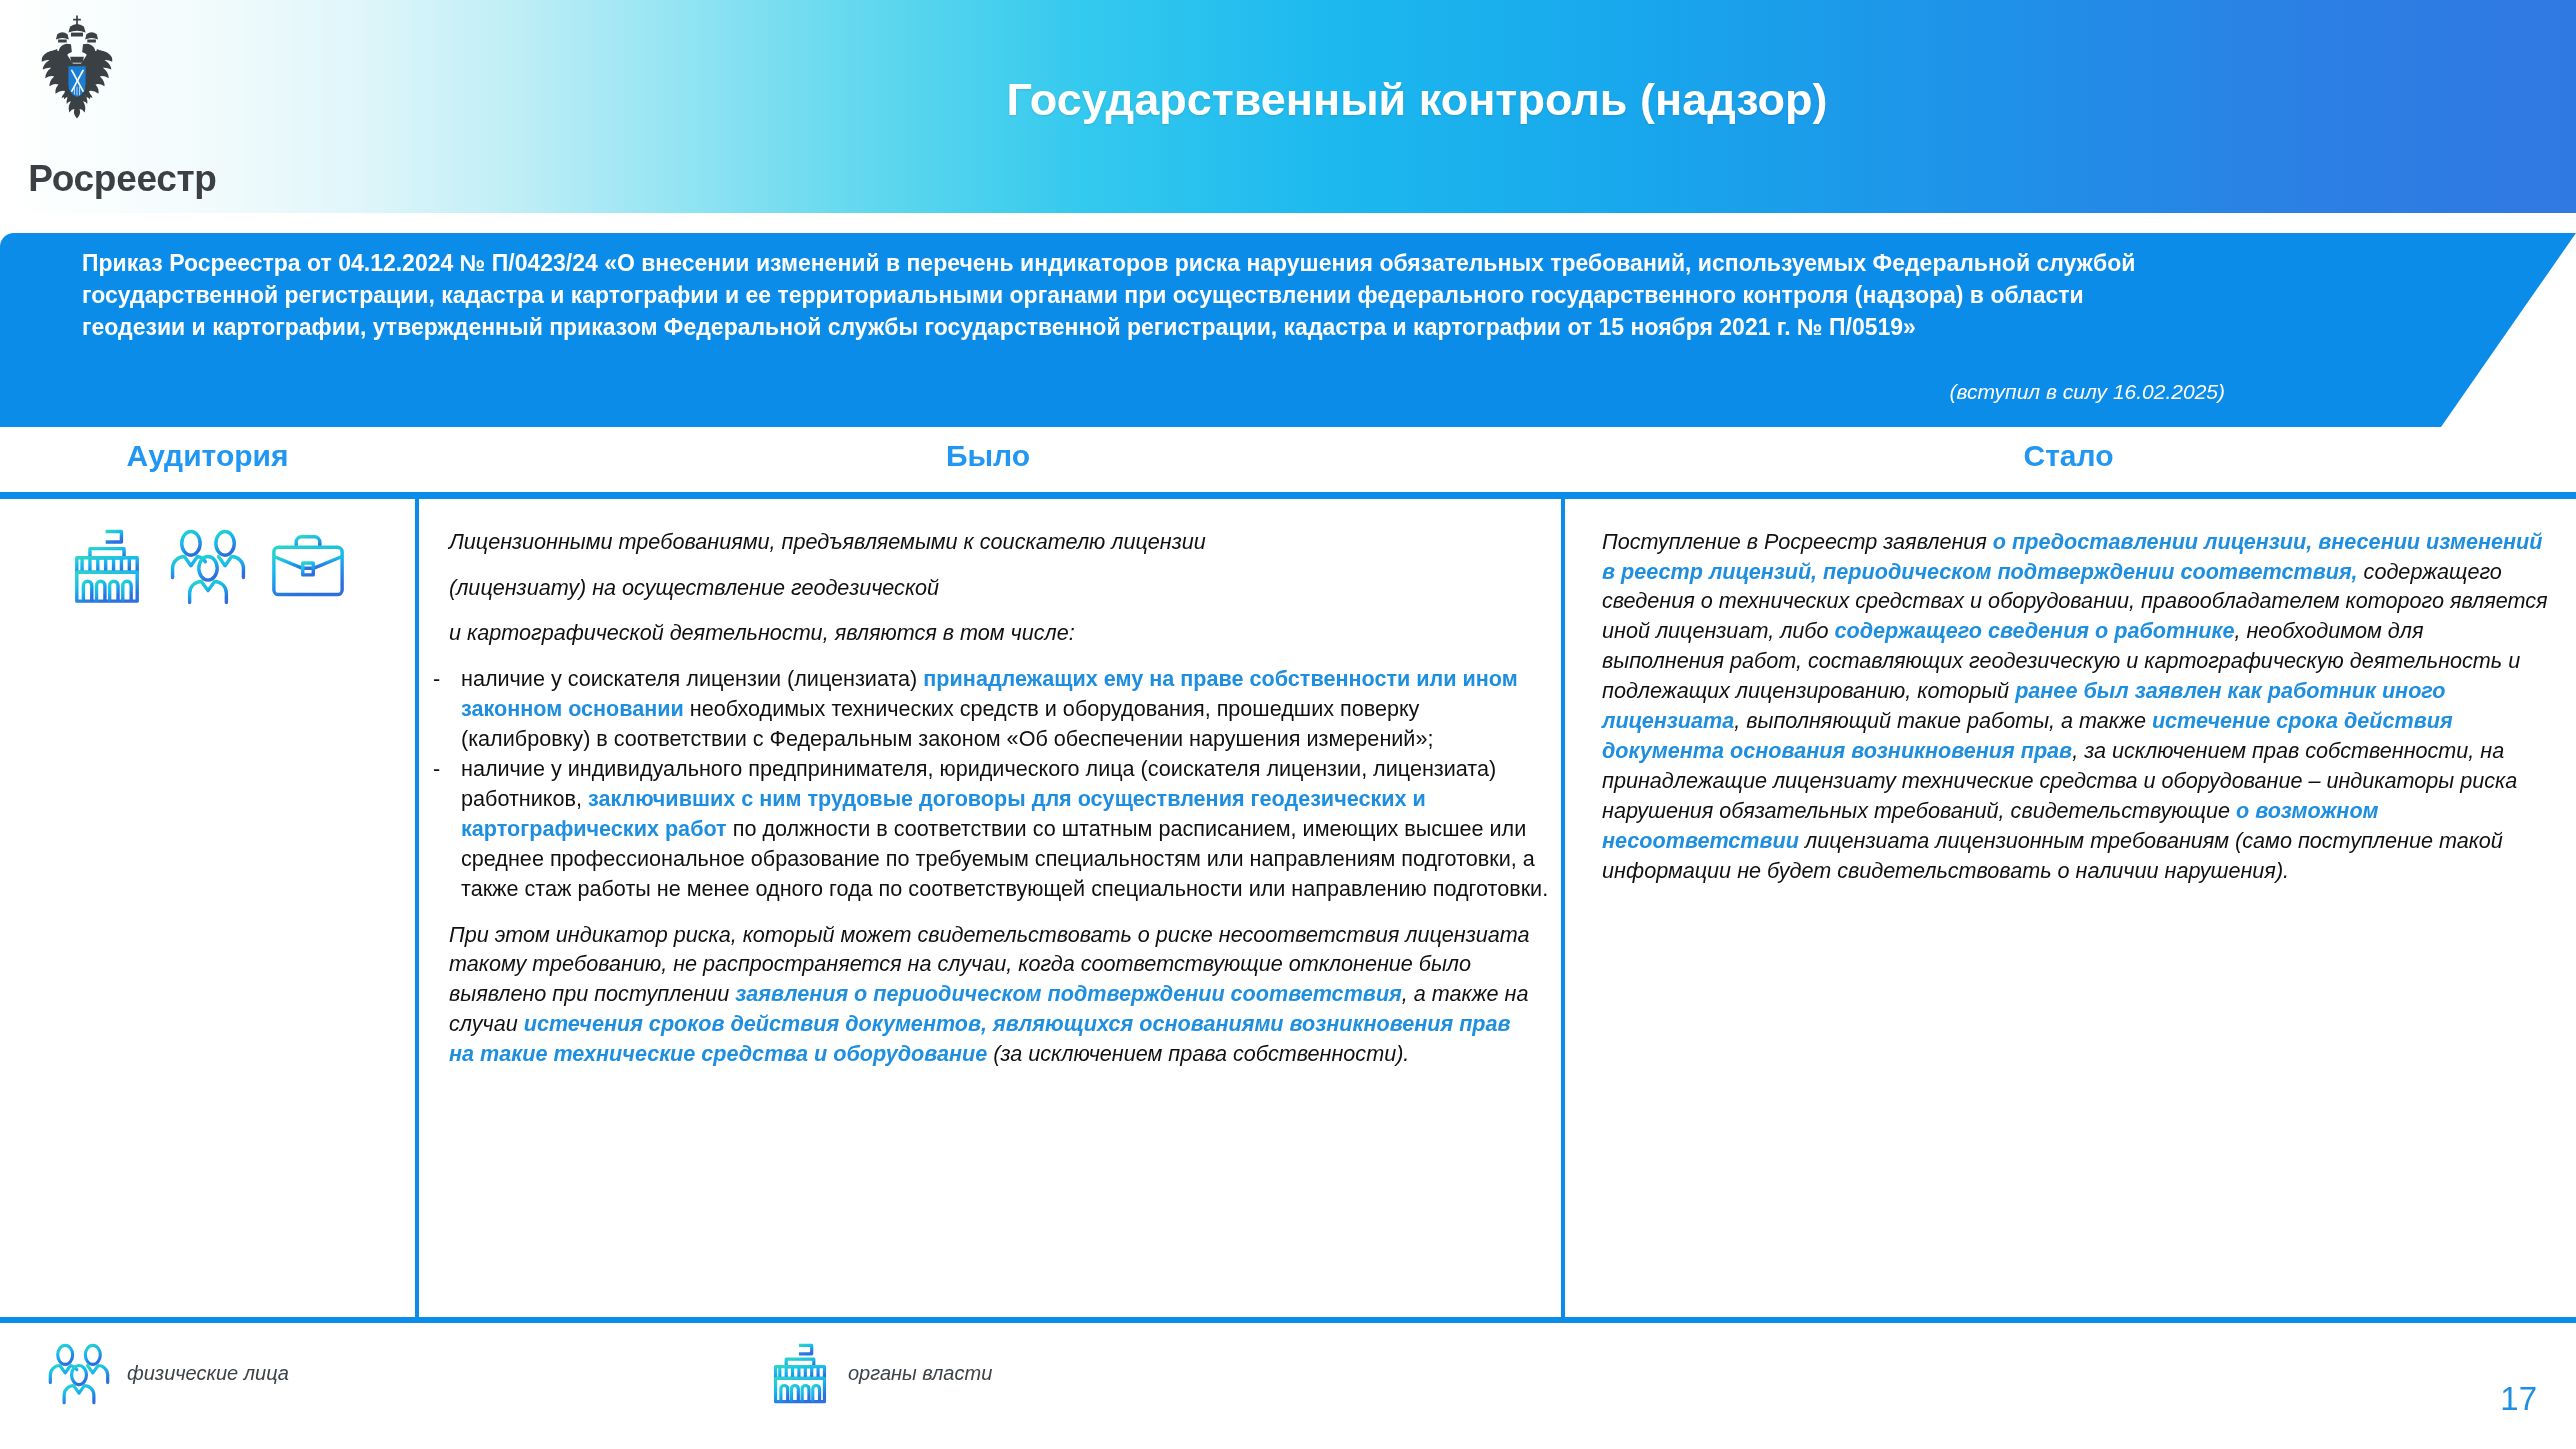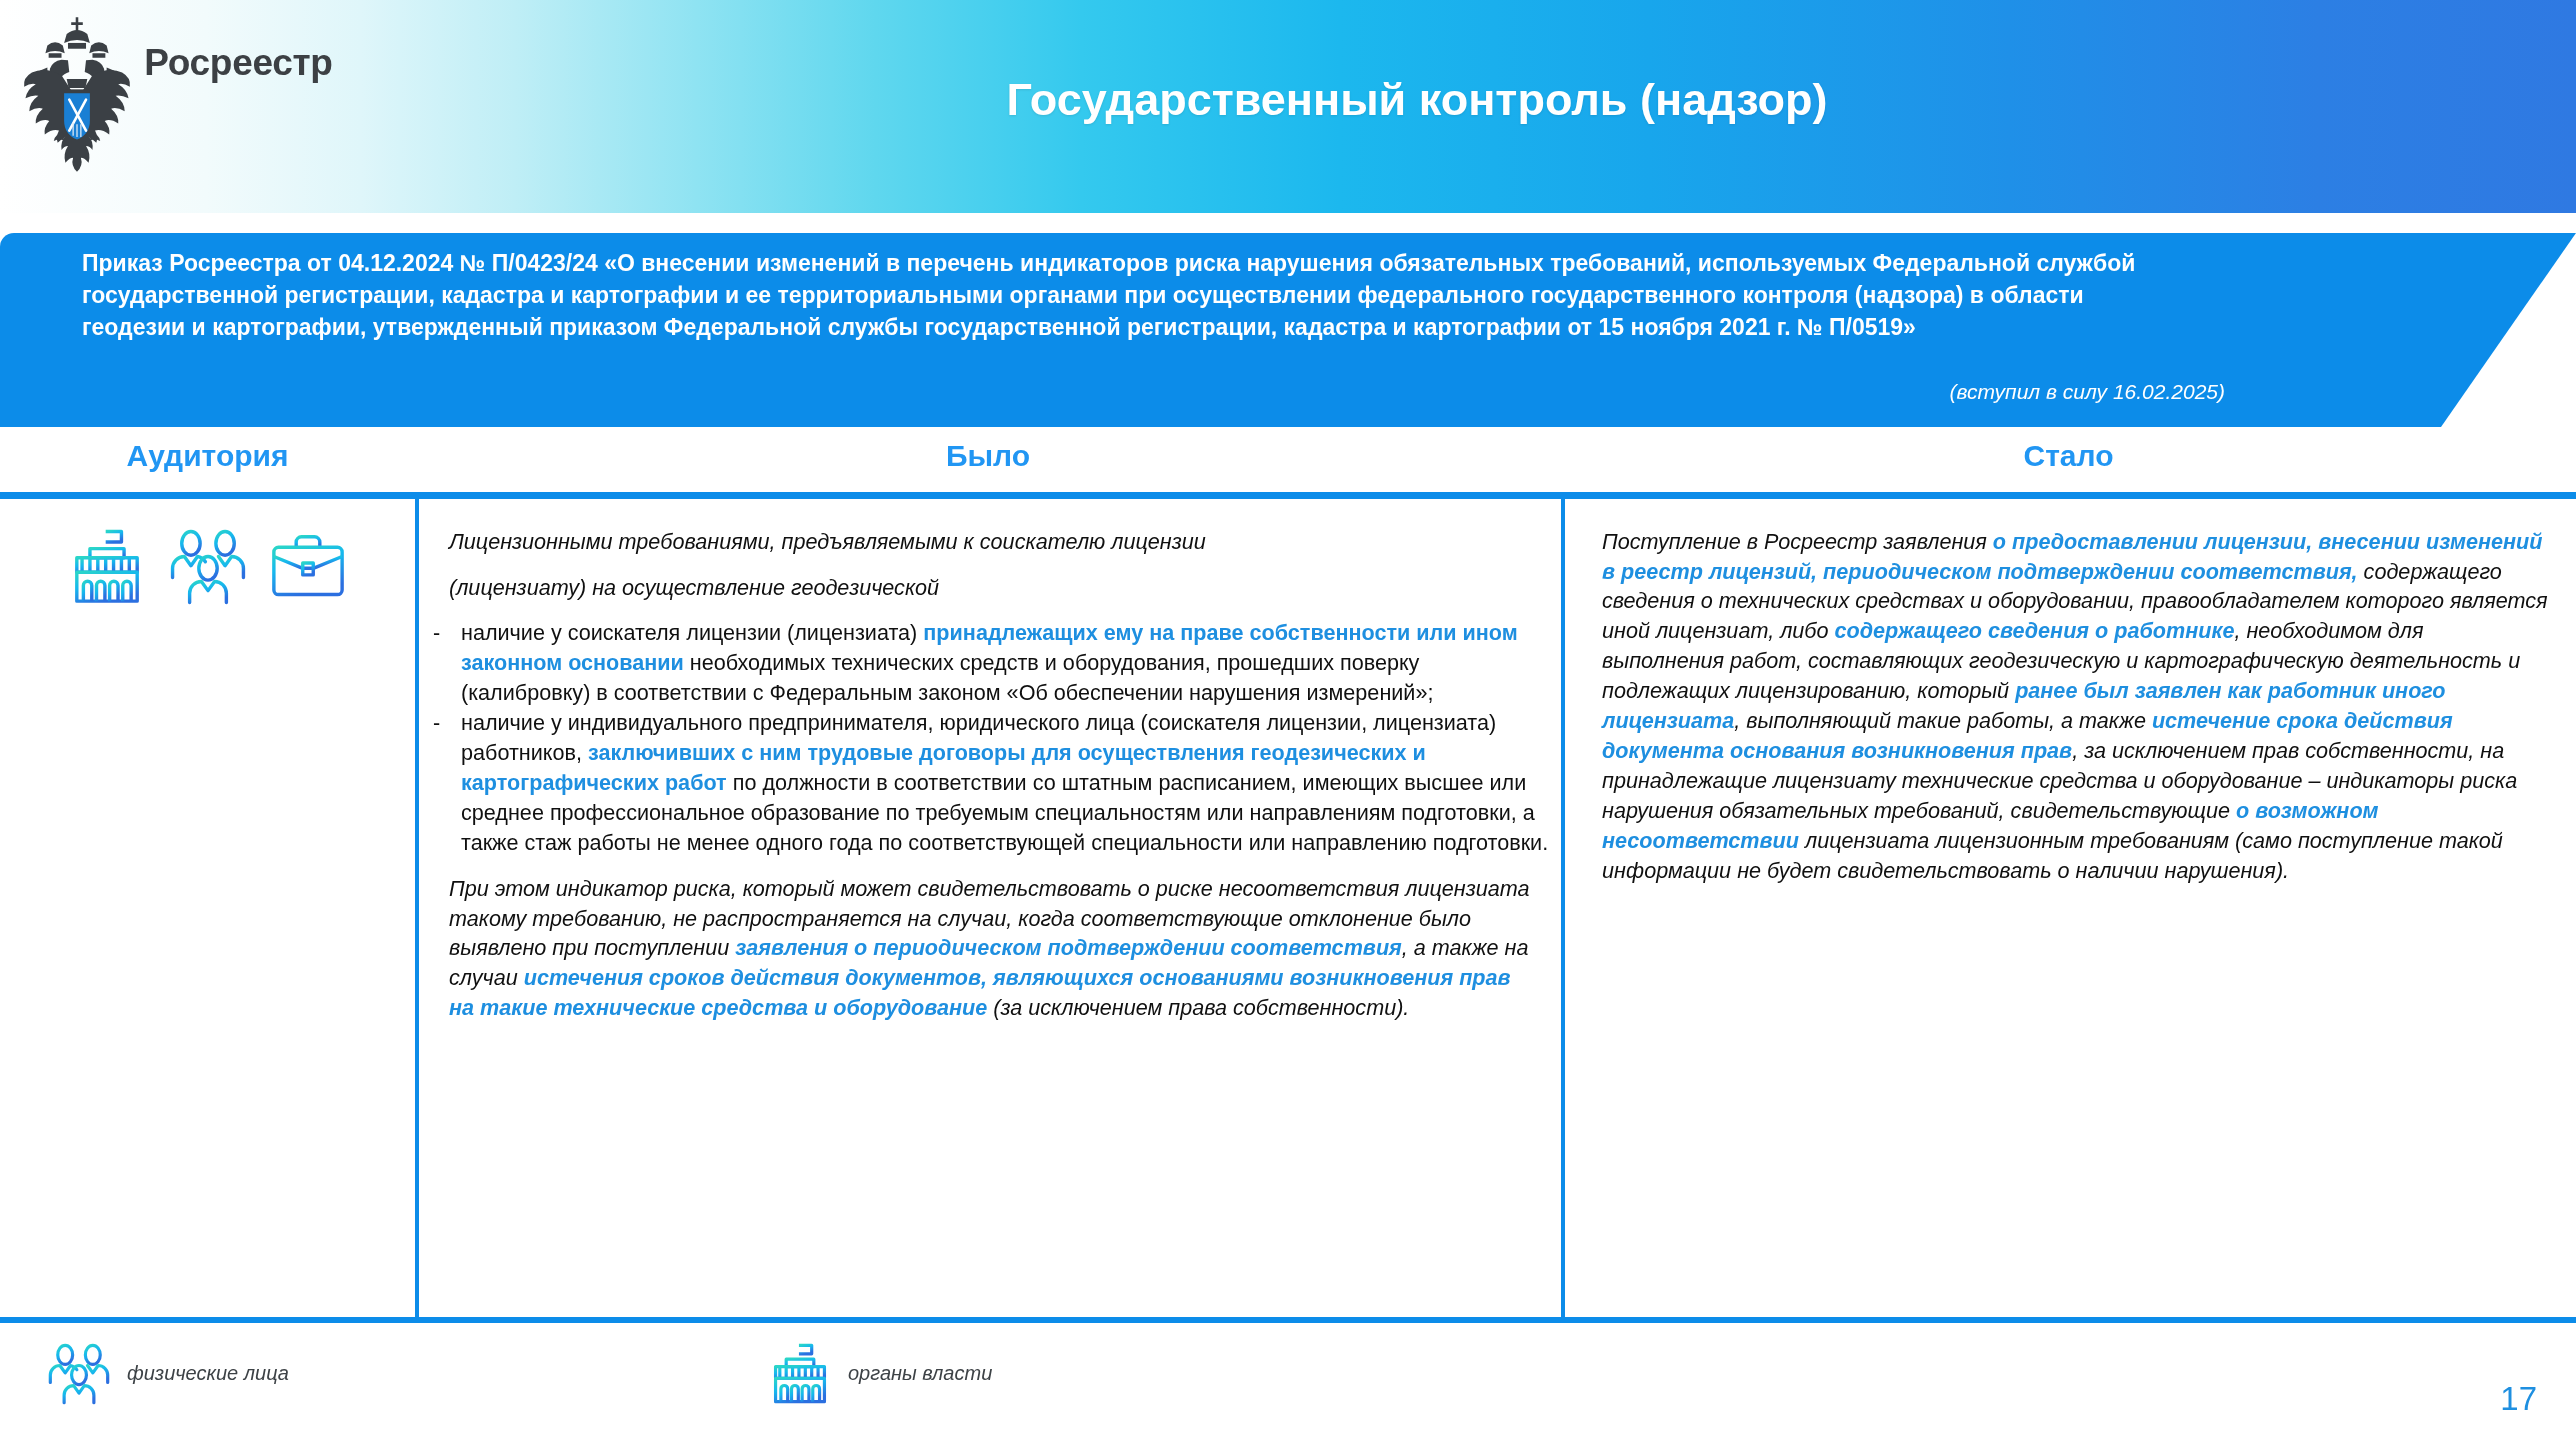--- a/index.html
+++ b/index.html
@@ -12,21 +12,21 @@
   }
 
   
   #header {
     position:absolute; left:0; top:0; width:2576px; height:213px;
     background:linear-gradient(90deg,
       #ffffff 0%, #f2fbfc 8%, #dff6fa 14%, #bfeef6 20%,
       #8fe3f2 27%, #5fd7ee 34%, #34c9ee 42%,
       #1cb8ee 52%, #18a6ec 64%, #1f90e8 78%, #2c7fe4 90%, #2f79e2 100%);
   }
-  #logo-wrap { position:absolute; left:19.3px; top:11.6px; display:flex; align-items:flex-start; }
+  #logo-wrap { position:absolute; left:19.3px; top:11.6px; display:flex; align-items:flex-start;flex-direction:column; }
   #emblem { width:116px; height:174px; flex:0 0 116px; }
   #logo-text { margin-left:9px; padding-top:32px; }
   #logo-title {
     font-size:37px; font-weight:700; color:#3c4044; letter-spacing:-0.3px; line-height:1;
   }
   #logo-sub {
     margin-top:7.7px; font-size:16px; color:#4a4f54; line-height:1.42; font-weight:400;
   }
   #slide-title {
     position:absolute; left:644px; top:74px; width:1546px;
@@ -234,20 +234,21 @@
           <rect x="6" y="17" width="52" height="36" rx="3.5"></rect>
           <path d="M6 24 l22 9 h8 l22-9"></path>
           <rect x="28" y="29" width="8" height="9"></rect>
         </g>
       </svg>
     </div>
 
     <div class="cell" id="cell-was">
       <p>Лицензионными требованиями, предъявляемыми к соискателю лицензии</p>
       <p>(лицензиату) на осуществление геодезической</p>
+      <p>и картографической деятельности, являются в том числе:</p>
 
       <div class="bullet">
         <span class="dash">-</span>
         <span class="btxt"><span>наличие у соискателя лицензии (лицензиата) </span><span class="hl">принадлежащих ему на праве собственности или ином законном основании</span><span> необходимых технических средств и оборудования, прошедших поверку (калибровку) в соответствии с Федеральным законом «Об обеспечении нарушения измерений»;</span></span>
       </div>
 
       <div class="bullet">
         <span class="dash">-</span>
         <span class="btxt"><span>наличие у индивидуального предпринимателя, юридического лица (соискателя лицензии, лицензиата) работников, </span><span class="hl">заключивших с ним трудовые договоры для осуществления геодезических и картографических работ</span><span> по должности в соответствии со штатным расписанием, имеющих высшее или среднее профессиональное образование по требуемым специальностям или направлениям подготовки, а также стаж работы не менее одного года по соответствующей специальности или направлению подготовки.</span></span>
       </div>

